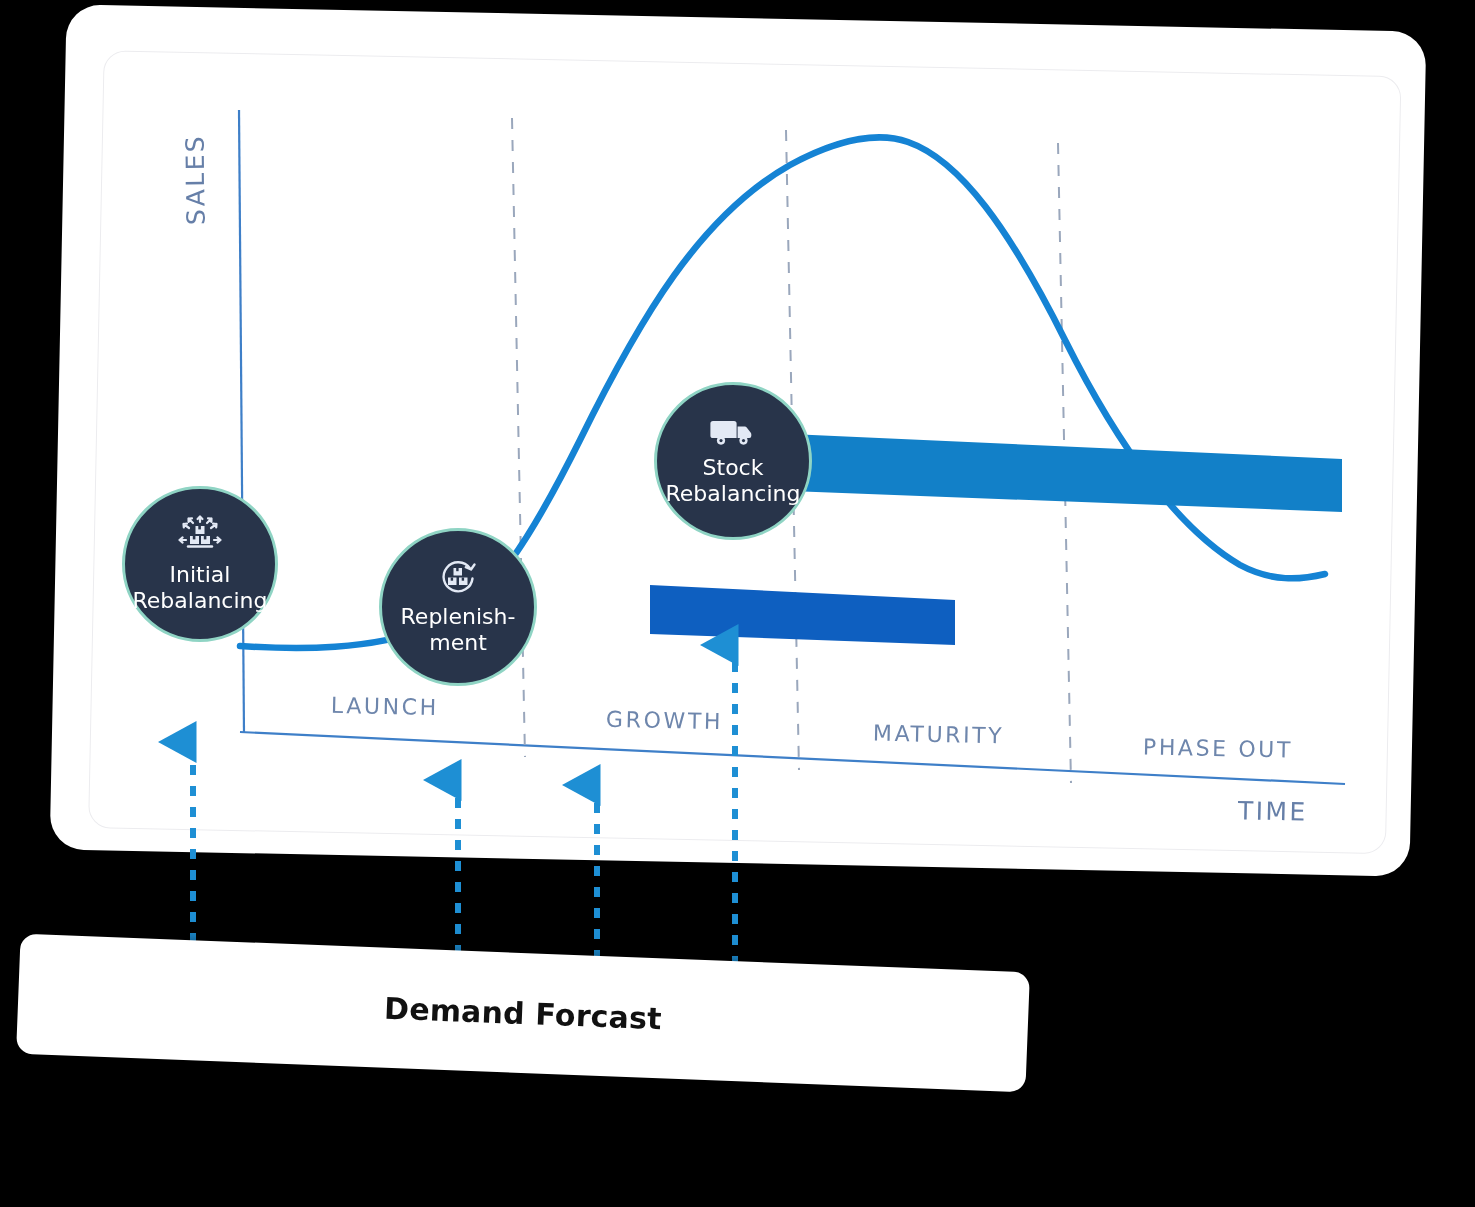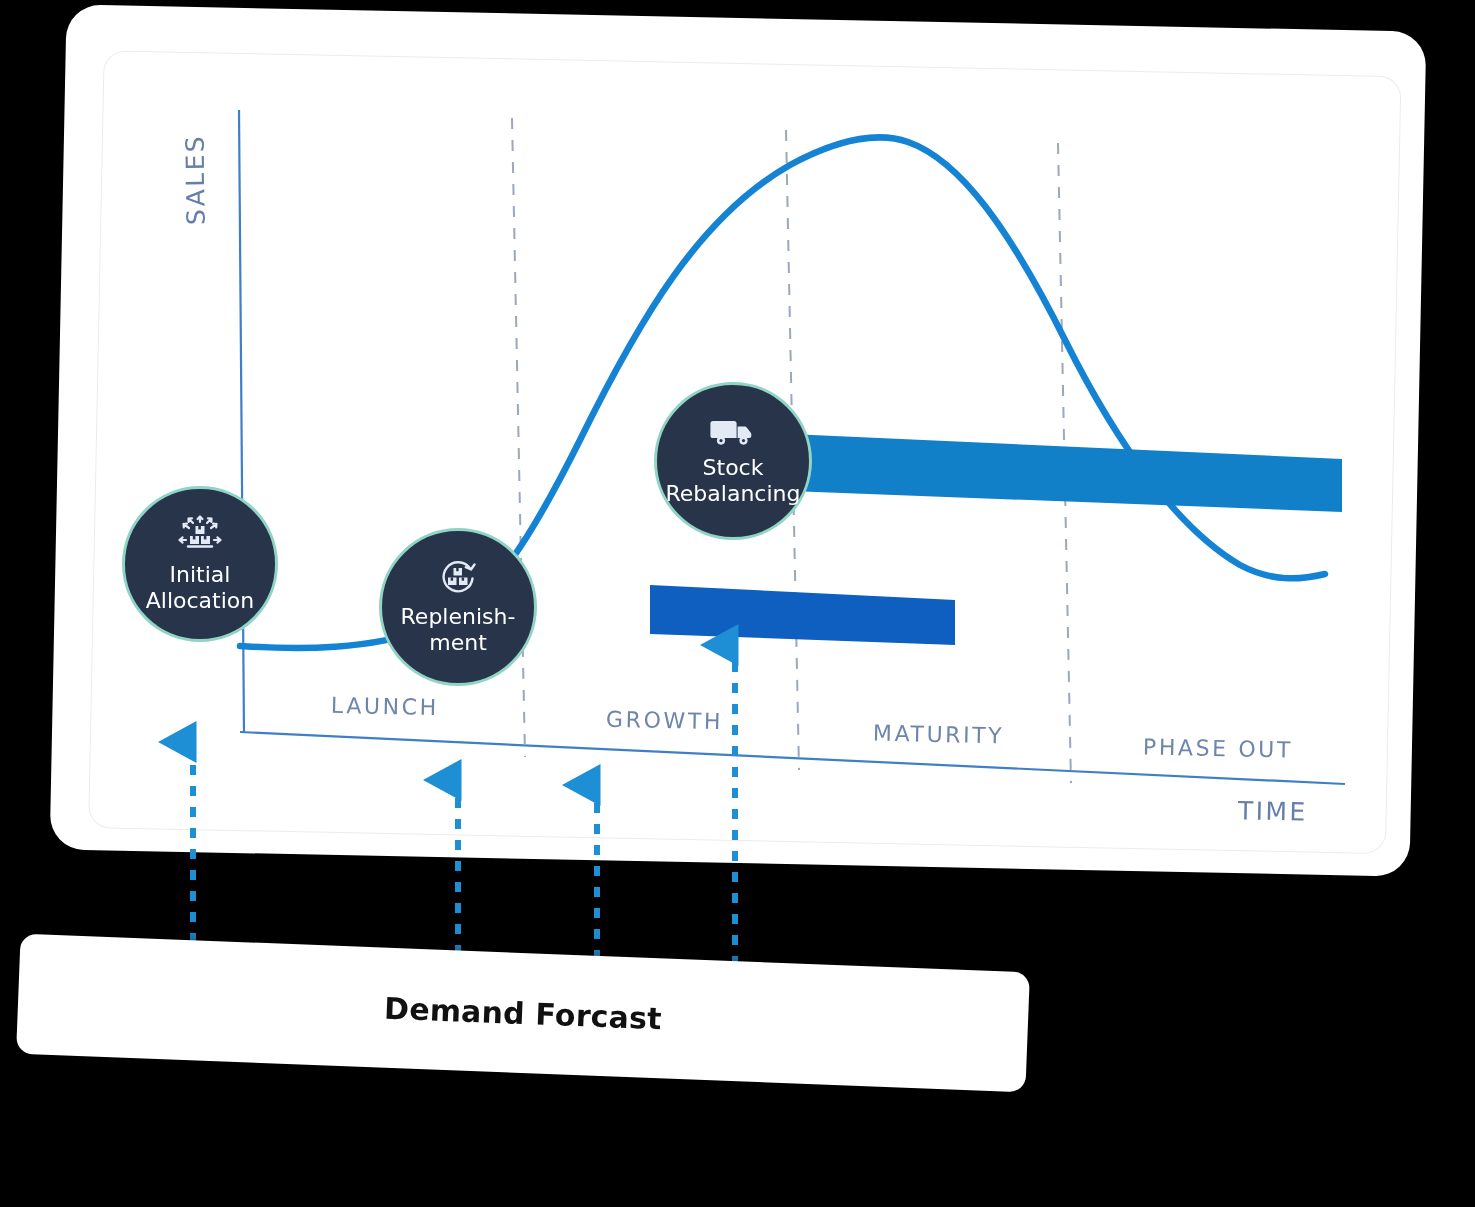--- a/index.html
+++ b/index.html
@@ -223,21 +223,21 @@
         <path d="M16 8 L11.5 3.5 M11.5 3.5 L15 3.4 M11.5 3.5 L11.6 7"></path>
         <path d="M30 8 L34.5 3.5 M34.5 3.5 L31 3.4 M34.5 3.5 L34.4 7"></path>
         <path d="M12 13 L6.5 9 M6.5 9 L10 8.6 M6.5 9 L6.8 12.5"></path>
         <path d="M34 13 L39.5 9 M39.5 9 L36 8.6 M39.5 9 L39.2 12.5"></path>
         <path d="M9 25 L2.5 25 M2.5 25 L5.6 22.4 M2.5 25 L5.6 27.6"></path>
         <path d="M37 25 L43.5 25 M43.5 25 L40.4 22.4 M43.5 25 L40.4 27.6"></path>
         <path d="M23 7 L23 1.5 M23 1.5 L20.6 4 M23 1.5 L25.4 4"></path>
       </svg>
     </span>
     <span class="node-label">Initial
-Allocation</span>
+Rebalancing</span>
   </div>
 
   <div class="node" id="node-replenish">
     <span class="node-icon">
       <svg width="42" height="38" viewBox="0 0 42 38" fill="none" stroke="#E3E9F5" stroke-width="2.4" stroke-linecap="round" stroke-linejoin="round">
 
         <path d="M33 9.5 A14.5 14.5 0 1 0 35.5 19.5"></path>
         <path d="M37.5 5.5 L34 10.5 L28.8 8.2" stroke-width="2.4"></path>
 
         <rect x="16.5" y="9" width="8.5" height="7.5" fill="#E3E9F5" stroke="none"></rect>

